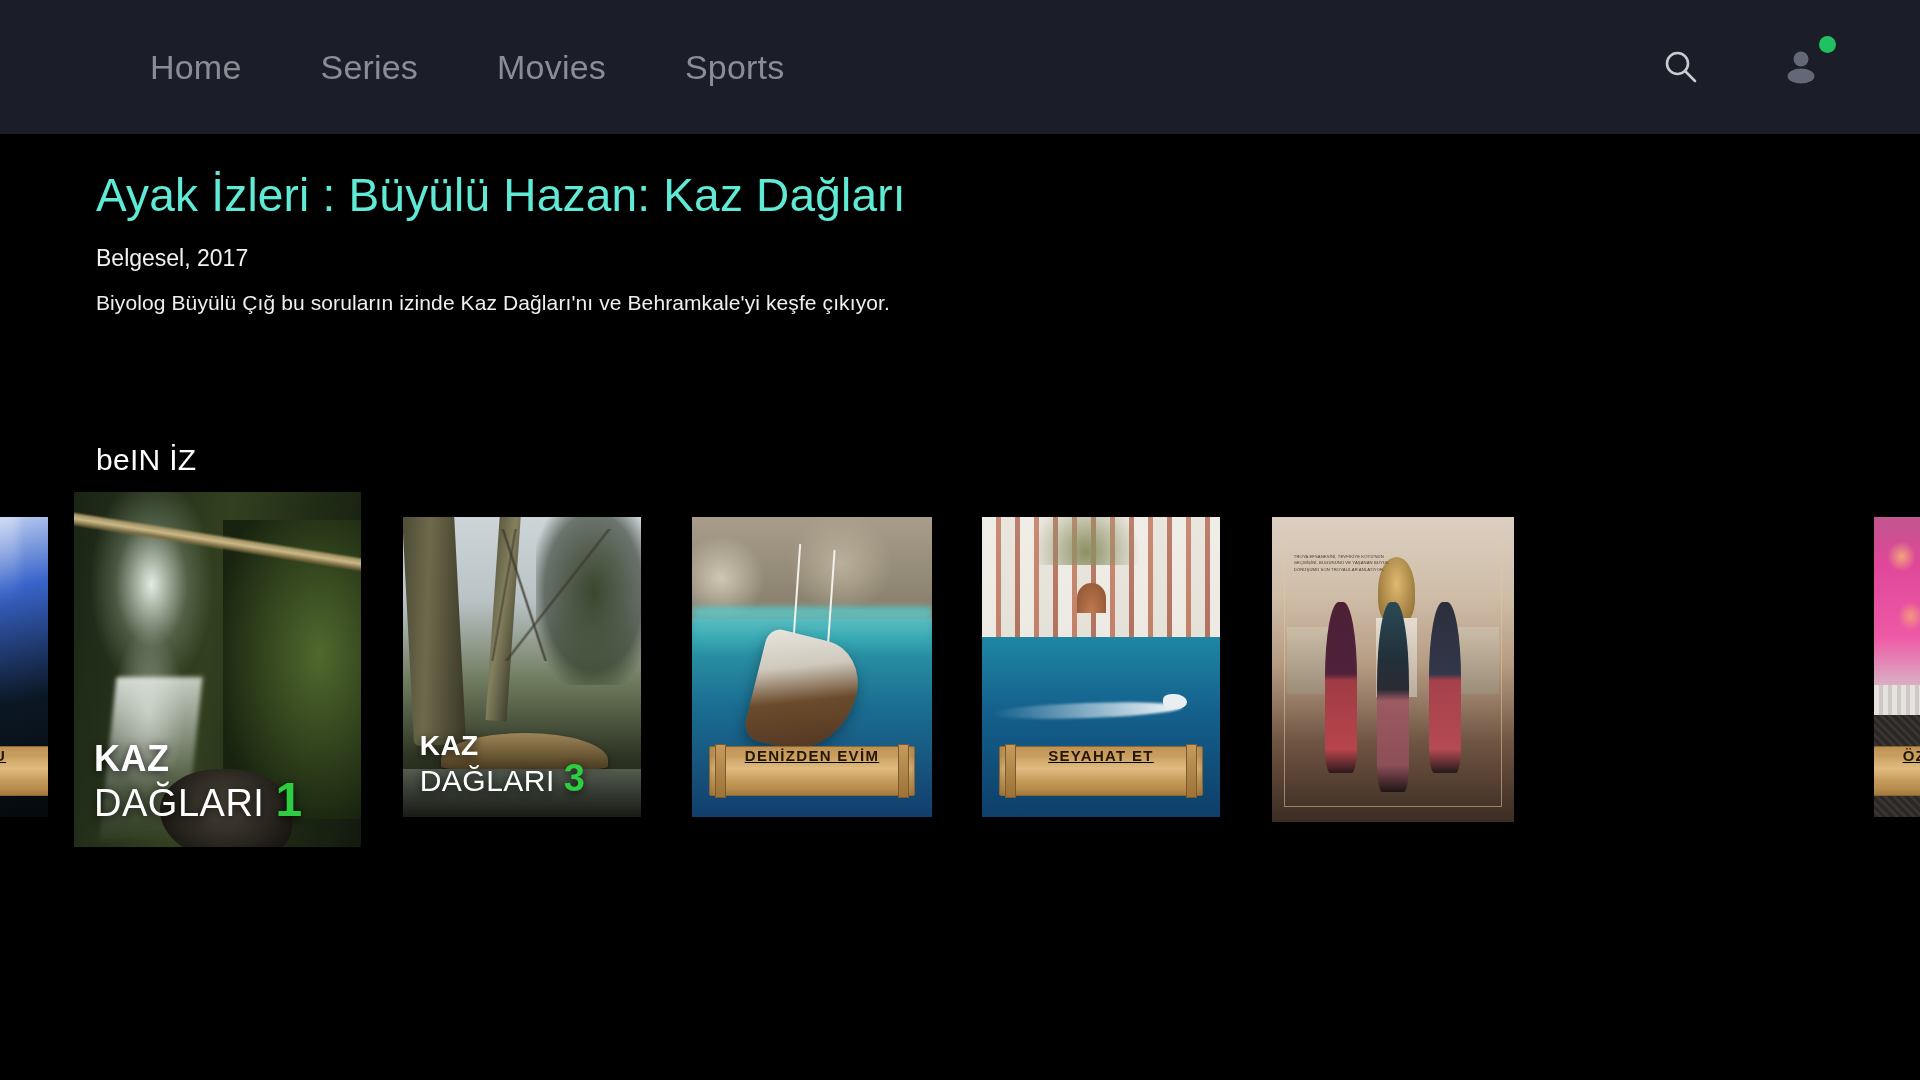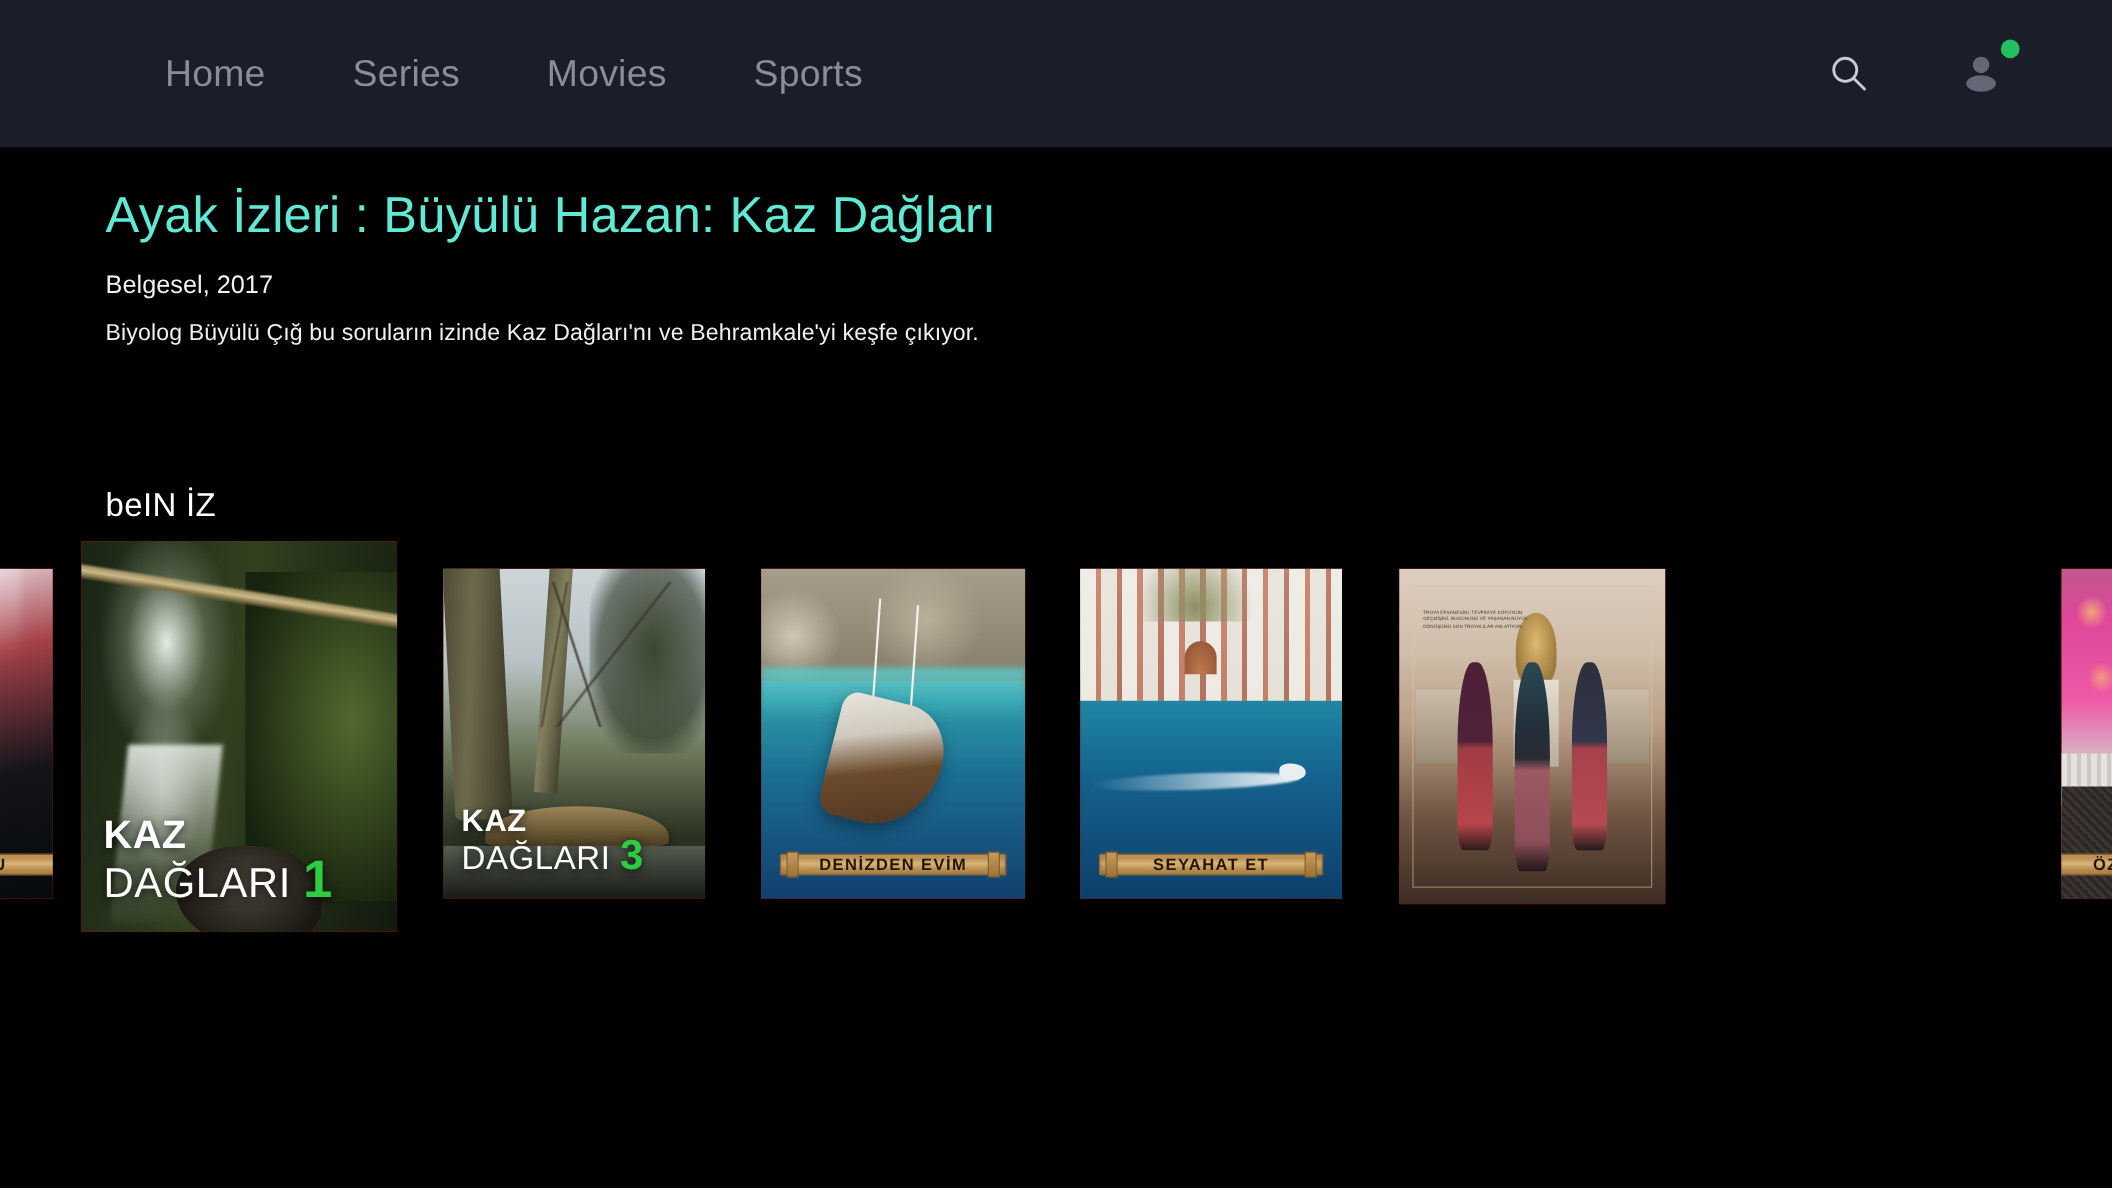--- a/index.html
+++ b/index.html
@@ -63,39 +63,40 @@
     position:absolute; left:96px; top:443px;
     font-size:30px; color:#ffffff; letter-spacing:.3px;
   }
 
   #rail{
     position:absolute; left:0; top:492px; width:1920px; height:360px;
   }
 
   .card{
     position:absolute; top:25px; overflow:hidden;
-    background:#b91c1c;
+    background:#1d4ed8;
   }
   .card.focused{
     top:0; box-shadow:0 0 0 0 #000;
   }
   .poster{
     position:absolute; inset:0; overflow:hidden;
   }
 
   
   .plaque{
     position:absolute; left:7%; right:7%; bottom:7%;
-    height:20px;
+    height:50px;
     background:
       linear-gradient(180deg,#d8ab6a 0%,#caa05f 18%,#e0bb81 45%,#c49a59 72%,#b68b4c 100%);
     border:1px solid #8d6533;
     border-radius:2px;
-    display:flex; align-items:flex-end; justify-content:center;
+    display:flex; align-items:flex-start; justify-content:center;
     box-shadow:inset 0 0 12px rgba(110,70,25,.5);
+    text-decoration:underline;
   }
   .plaque::before, .plaque::after{
     content:""; position:absolute; top:-3px; bottom:-3px; width:9px;
     background:linear-gradient(180deg,#c59a5c,#9d7238);
     border:1px solid #7d5a2b;
   }
   .plaque::before{ left:5px; }
   .plaque::after{ right:5px; }
   .plaque-text{
     font-size:15px; font-weight:bold; color:#241607;

